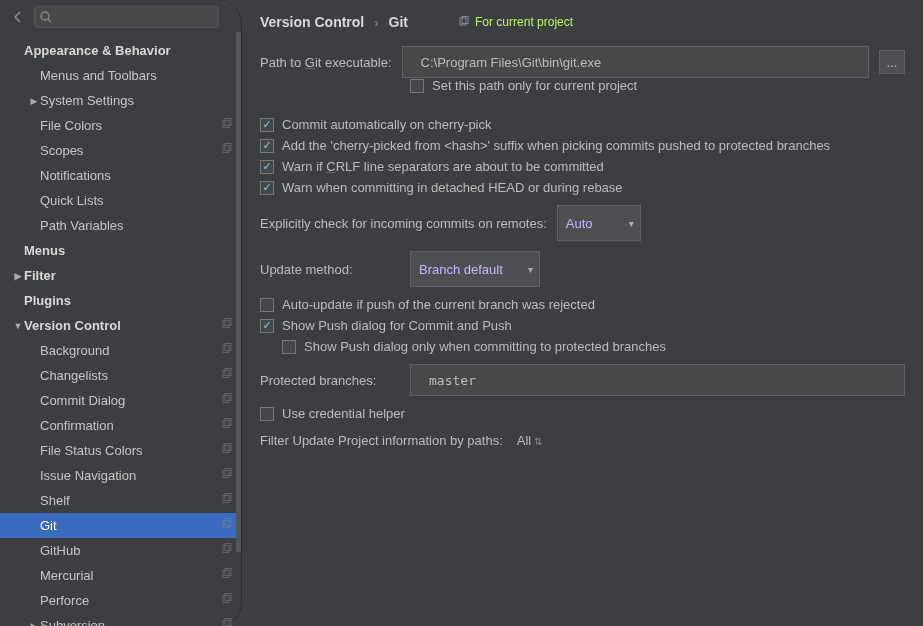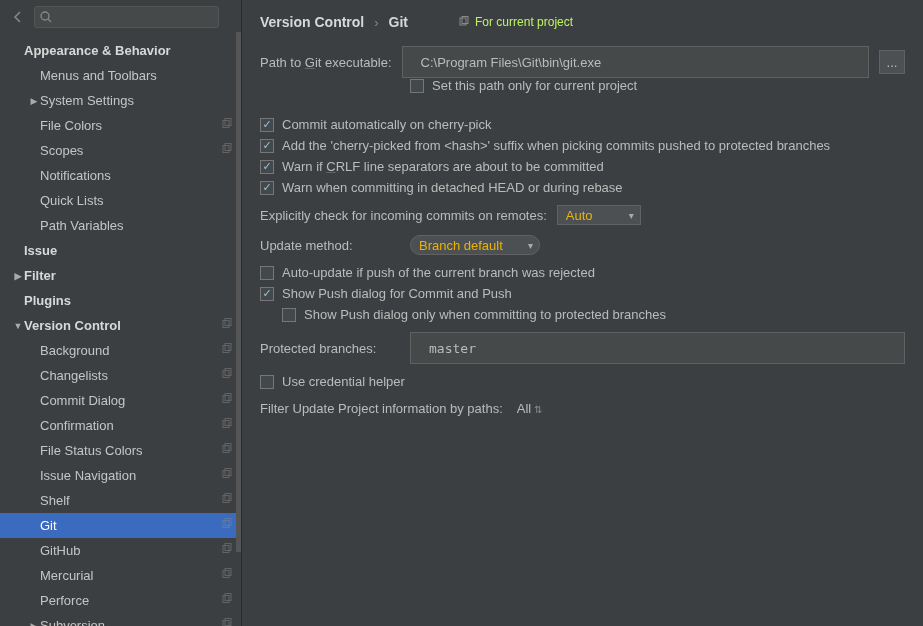--- a/index.html
+++ b/index.html
@@ -13,20 +13,21 @@
   overflow: hidden;
   display: flex;
 }
 .sidebar {
   width: 242px;
   background: #3c3f41;
   border-right: 1px solid #2b2b2b;
   display: flex;
   flex-direction: column;
   position: relative;
+  border-radius: 24px;
 }
 .search-row {
   display: flex;
   align-items: center;
   padding: 6px 8px;
   gap: 6px;
 }
 .back-btn {
   width: 20px; height: 20px;
   color: #888;
@@ -130,22 +131,22 @@
 }
 .cb.checked::after {
   content: "✓";
   color: #a0c0e0;
   font-size: 11px;
   line-height: 1;
 }
 .select {
   background: #4c5052;
   border: 1px solid #616161;
-  color: #eab308;
-  height: 20px;
+  color: #c4b5fd;
+  height: 36px;
   padding: 0 22px 0 8px;
   font-size: 13px;
   position: relative;
   display: inline-flex;
   align-items: center;
   cursor: pointer;
 }
 .select::after {
   content: "▾";
   position: absolute;
@@ -224,21 +225,21 @@
       <div class="tree-item indent-1">
         <span class="arrow"></span>
         <span class="label">Quick Lists</span>
       </div>
       <div class="tree-item indent-1">
         <span class="arrow"></span>
         <span class="label">Path Variables</span>
       </div>
       <div class="tree-item indent-0 bold">
         <span class="arrow"></span>
-        <span class="label">Issue</span>
+        <span class="label">Menus</span>
       </div>
       <div class="tree-item indent-0 bold">
         <span class="arrow">▶</span>
         <span class="label">Filter</span>
       </div>
       <div class="tree-item indent-0 bold">
         <span class="arrow"></span>
         <span class="label">Plugins</span>
       </div>
       <div class="tree-item indent-0 bold">
@@ -394,21 +395,21 @@
     <span>Warn when committing in detached HEAD or during rebase</span>
   </div>
 
   <div class="form-row">
     <span>Explicitly check for incoming commits on remotes:</span>
     <div class="select" style="width:84px;">Auto</div>
   </div>
 
   <div class="form-row">
     <span class="lbl">Update method:</span>
-    <div class="select" style="width:130px;border-radius:12px;">Branch default</div>
+    <div class="select" style="width:130px;">Branch default</div>
   </div>
 
   <div class="checkbox-row">
     <div class="cb"></div>
     <span>Auto-update if push of the current branch was rejected</span>
   </div>
 
   <div class="checkbox-row">
     <div class="cb checked"></div>
     <span>Show Push dialog for Commit and Push</span>

